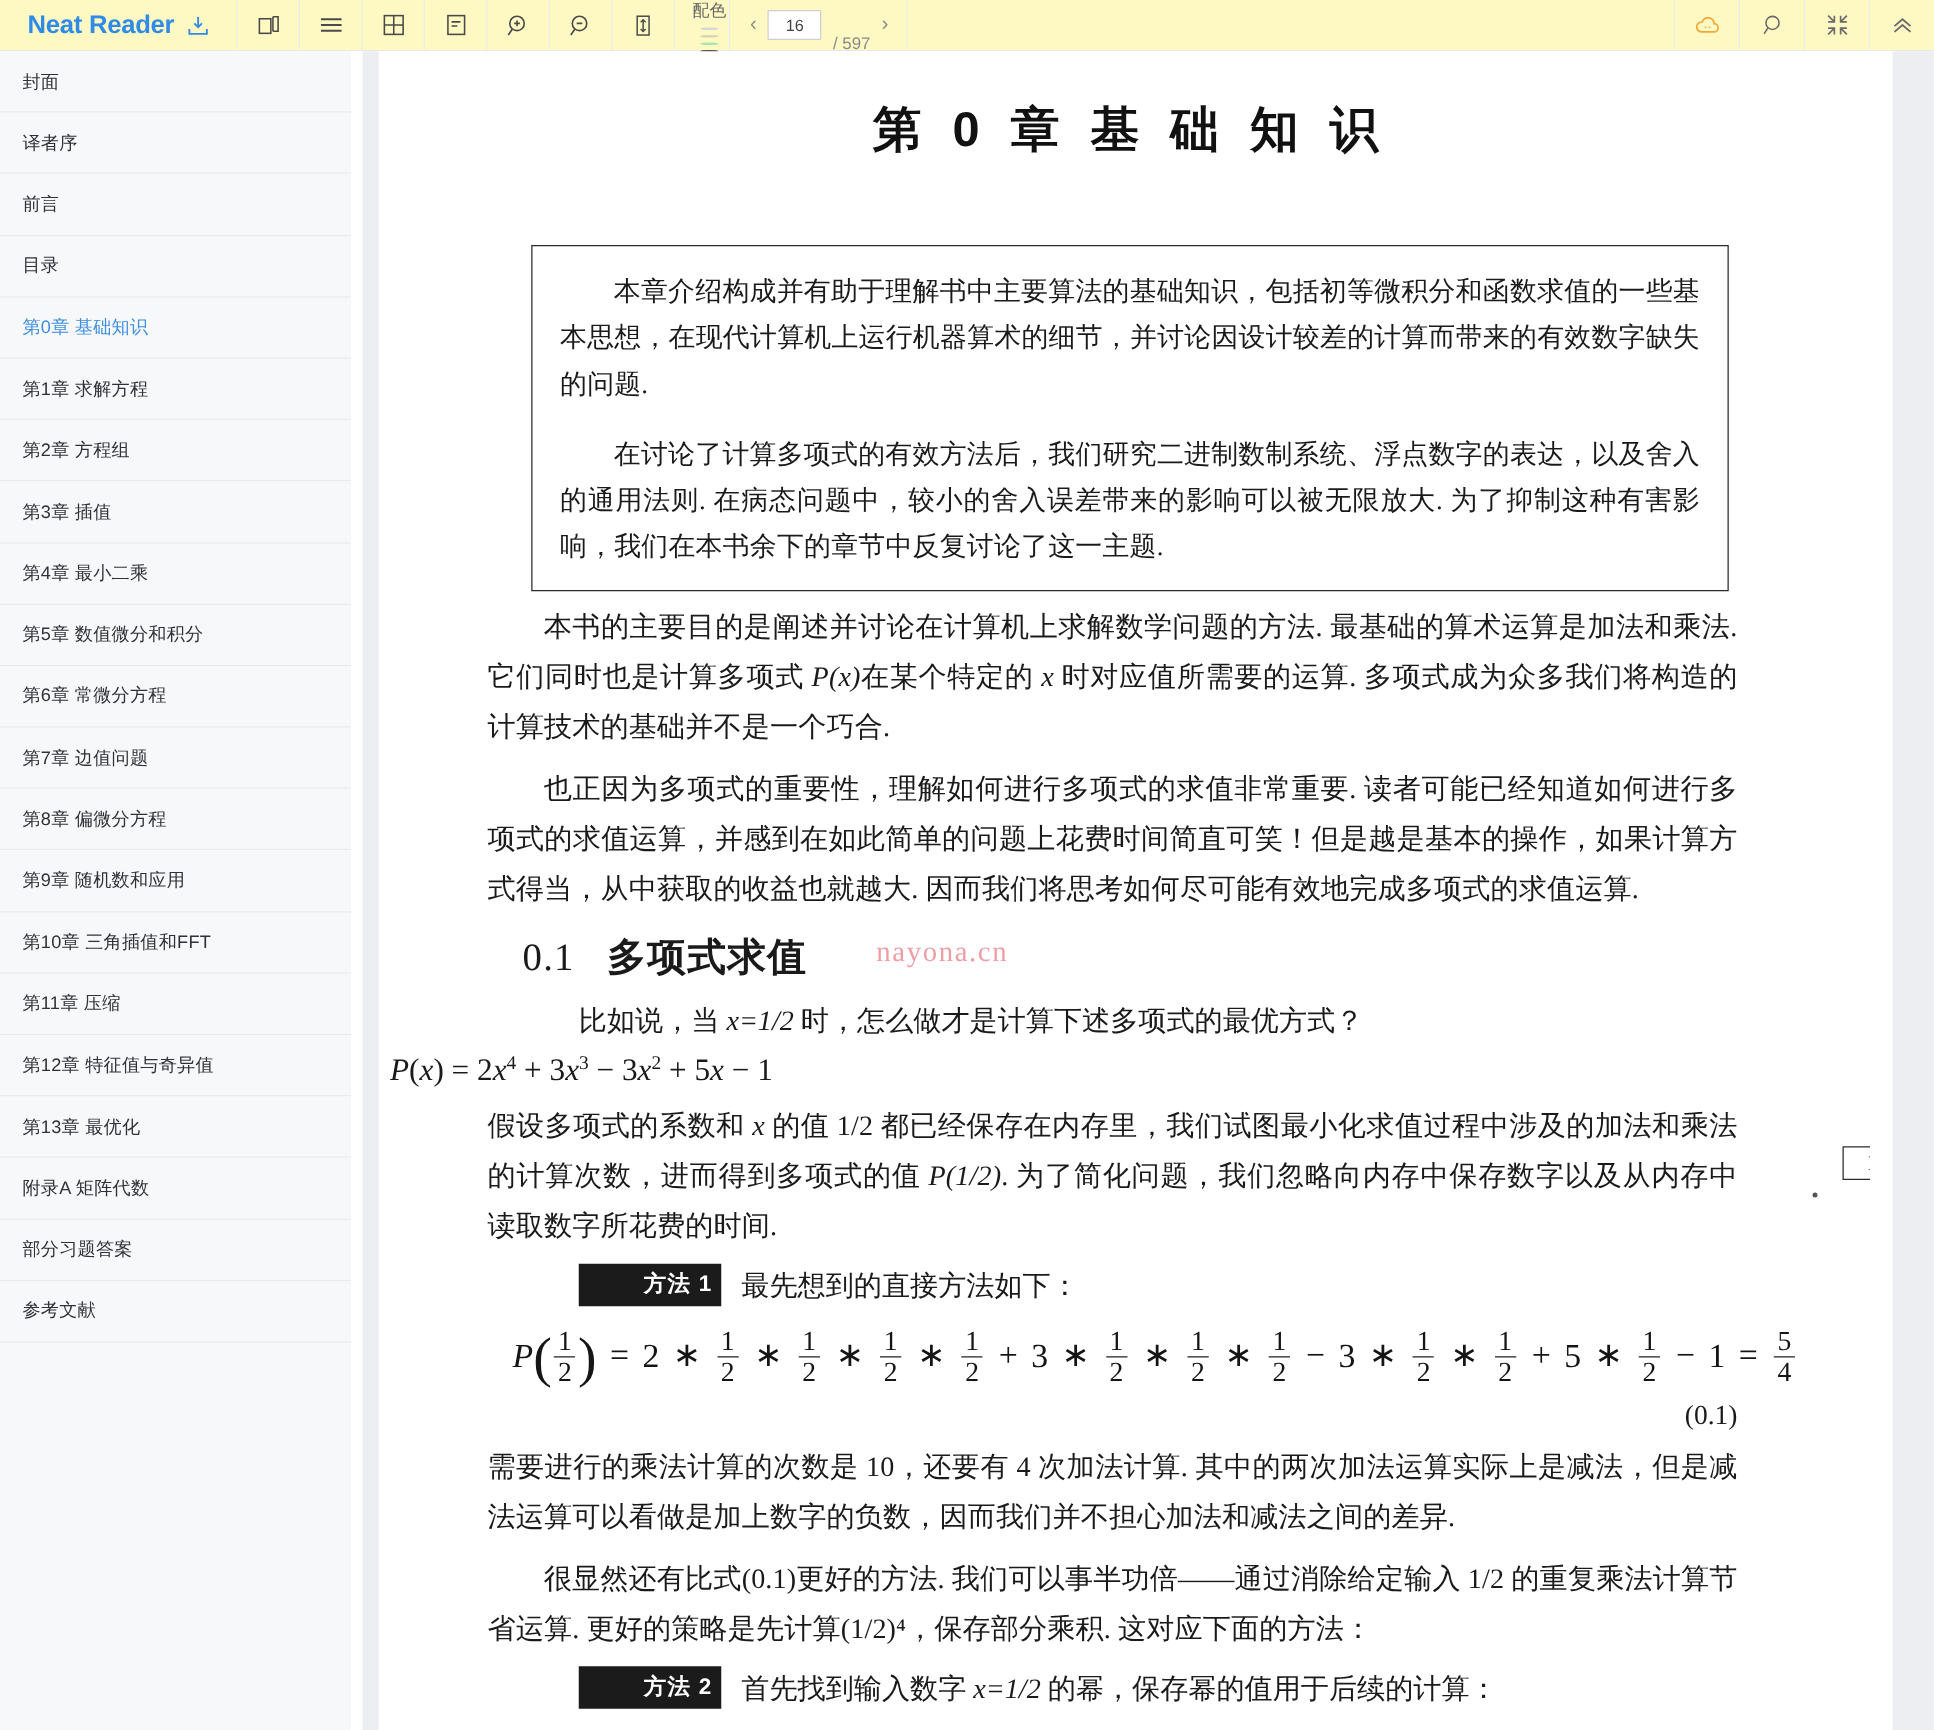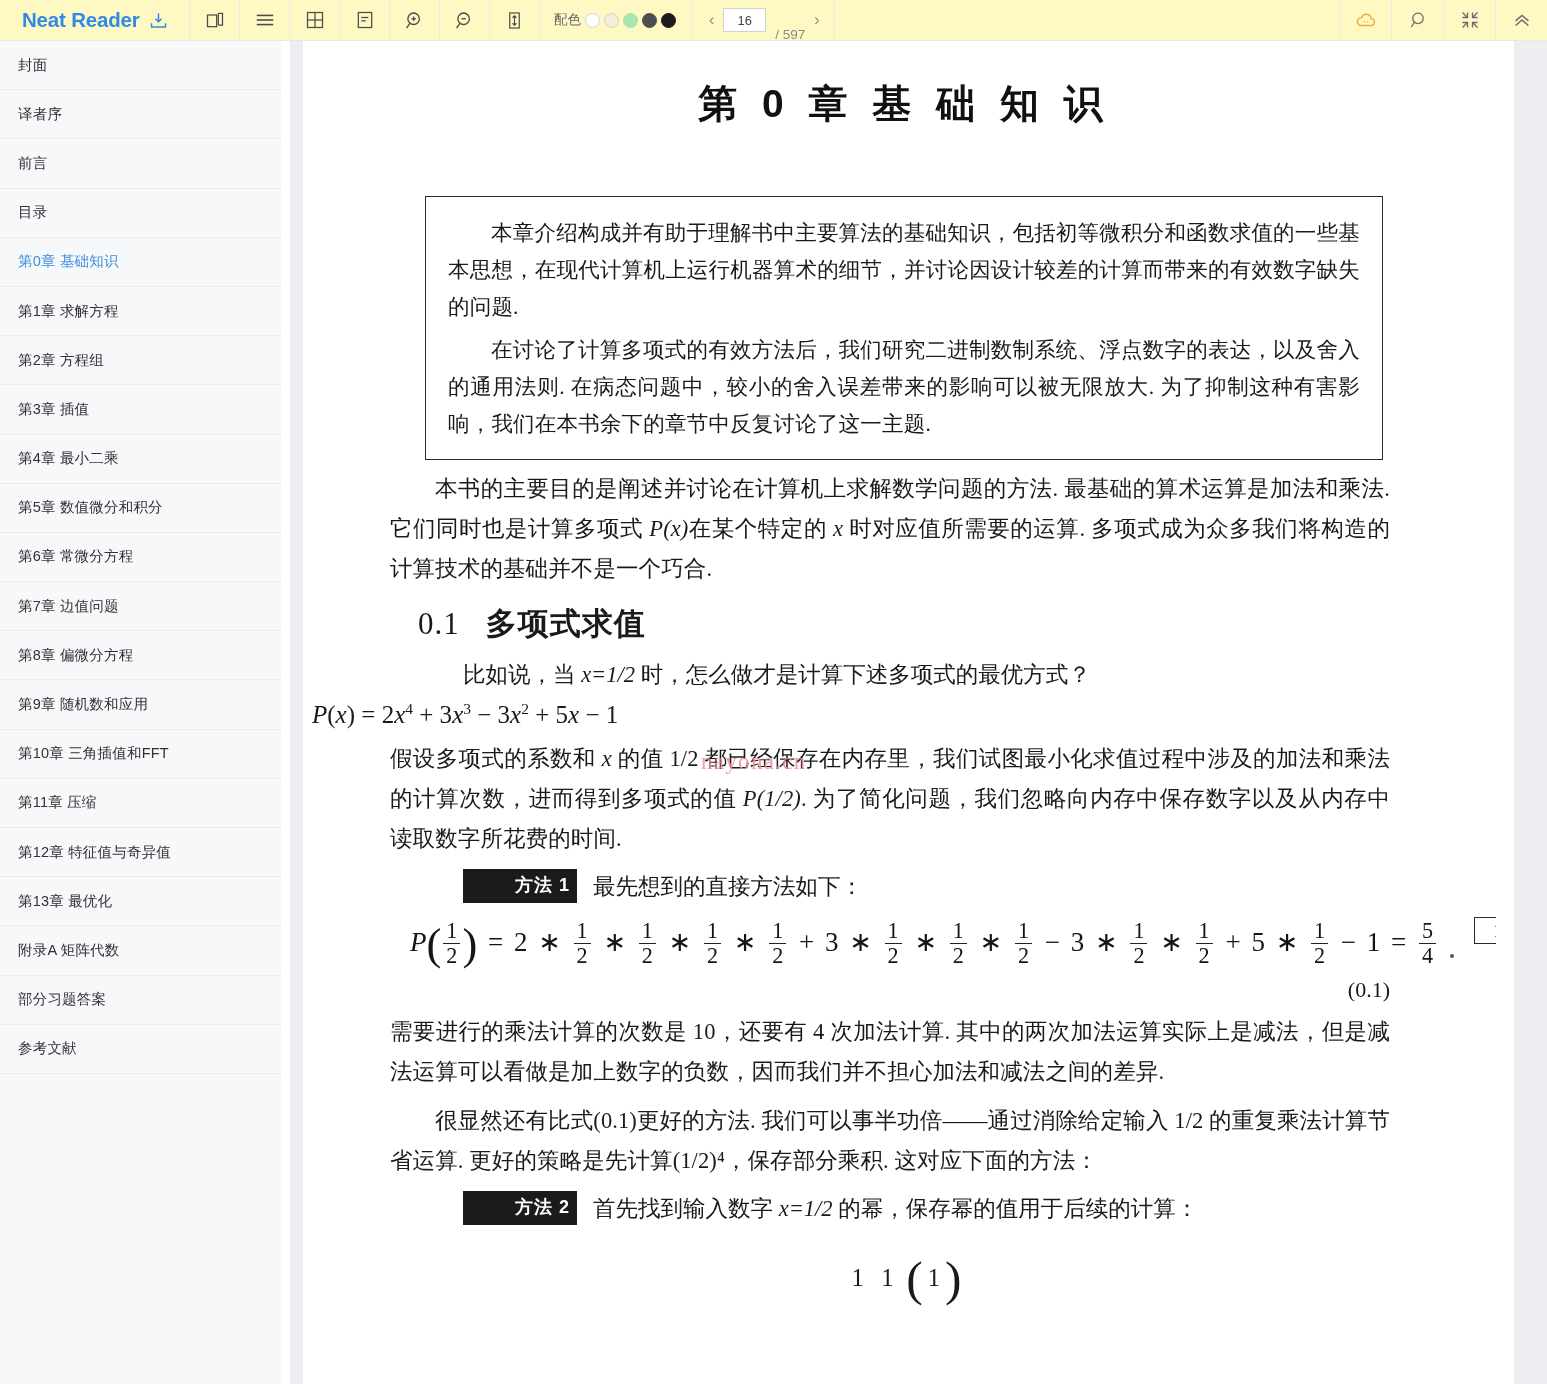--- a/index.html
+++ b/index.html
@@ -35,22 +35,23 @@
   .tb-btn {
     width: 50px; height: 41px;
     display: flex; align-items: center; justify-content: center;
     border-right: 1px solid #ececec;
     cursor: pointer;
   }
   .tb-btn:first-of-type { }
   .tb-group-pal {
     height: 41px;
     display: flex; align-items: center; gap: 4px;
-    padding: 0 16px 0 14px;
+    padding: 0 2px 0 14px;
     border-right: 1px solid #ececec;
+    flex-direction: column;
   }
   .pal-label { font-size: 13.5px; color: #666; white-space: nowrap; }
   .sw {
     width: 15px; height: 15px; border-radius: 50%;
     cursor: pointer;
   }
   .pager {
     height: 41px; display: flex; align-items: center; gap: 9px;
     padding: 0 14px 0 16px;
     border-right: 1px solid #ececec;
@@ -153,21 +154,21 @@
     padding: 18px 22px 16px 22px;
   }
   .abs-p {
     font-size: 21.5px;
     line-height: 1.73;
     text-indent: 2em;
     margin: 0;
     text-align: justify;
     letter-spacing: 0.2px;
   }
-  .abs-p + .abs-p { margin-top: 5px; }
+  .abs-p + .abs-p { margin-top: 18px; }
 
   .body-p {
     margin: 9px 106px 0 78px;
     font-size: 22.5px;
     line-height: 1.78;
     text-indent: 2em;
     text-align: justify;
     letter-spacing: 0.1px;
   }
   .body-p.noindent { text-indent: 0; }
@@ -443,20 +444,21 @@
 
     <div class="chap-title">第 0 章  基 础 知 识</div>
 
     <div class="abstract-box">
       <p class="abs-p">本章介绍构成并有助于理解书中主要算法的基础知识，包括初等微积分和函数求值的一些基本思想，在现代计算机上运行机器算术的细节，并讨论因设计较差的计算而带来的有效数字缺失的问题.</p>
       <p class="abs-p">在讨论了计算多项式的有效方法后，我们研究二进制数制系统、浮点数字的表达，以及舍入的通用法则. 在病态问题中，较小的舍入误差带来的影响可以被无限放大. 为了抑制这种有害影响，我们在本书余下的章节中反复讨论了这一主题.</p>
     </div>
 
     <p class="body-p"><span>本书的主要目的是阐述并讨论在计算机上求解数学问题的方法. 最基础的算术运算是加法和乘法. 它们同时也是计算多项式 </span><i>P(x)</i><span>在某个特定的 </span><i>x</i><span> 时对应值所需要的运算. 多项式成为众多我们将构造的计算技术的基础并不是一个巧合.</span></p>
 
+    <p class="body-p">也正因为多项式的重要性，理解如何进行多项式的求值非常重要. 读者可能已经知道如何进行多项式的求值运算，并感到在如此简单的问题上花费时间简直可笑！但是越是基本的操作，如果计算方式得当，从中获取的收益也就越大. 因而我们将思考如何尽可能有效地完成多项式的求值运算.</p>
 
     <div class="sec-head">
       <span class="secnum">0.1</span><span>多项式求值</span>
     </div>
 
     <p class="q-line"><span>比如说，当 </span><i>x=1/2</i><span> 时，怎么做才是计算下述多项式的最优方式？</span></p>
 
     <div class="eq">
       <i>P</i>(<i>x</i>) = 2<i>x</i><sup>4</sup> + 3<i>x</i><sup>3</sup> − 3<i>x</i><sup>2</sup> + 5<i>x</i> − 1
     </div>

